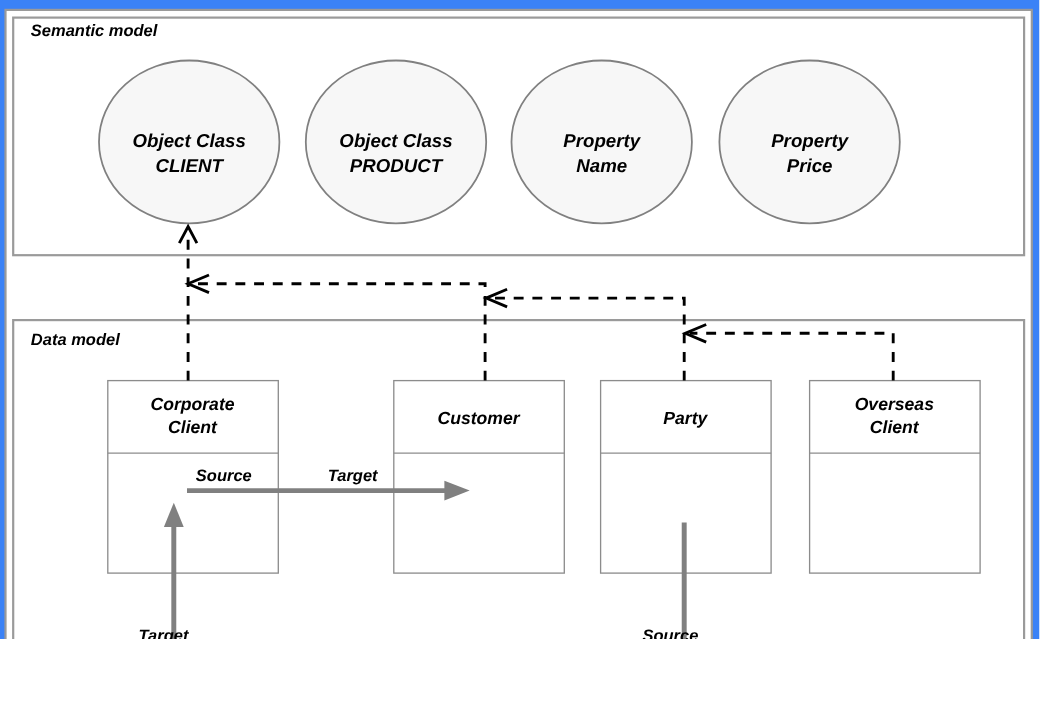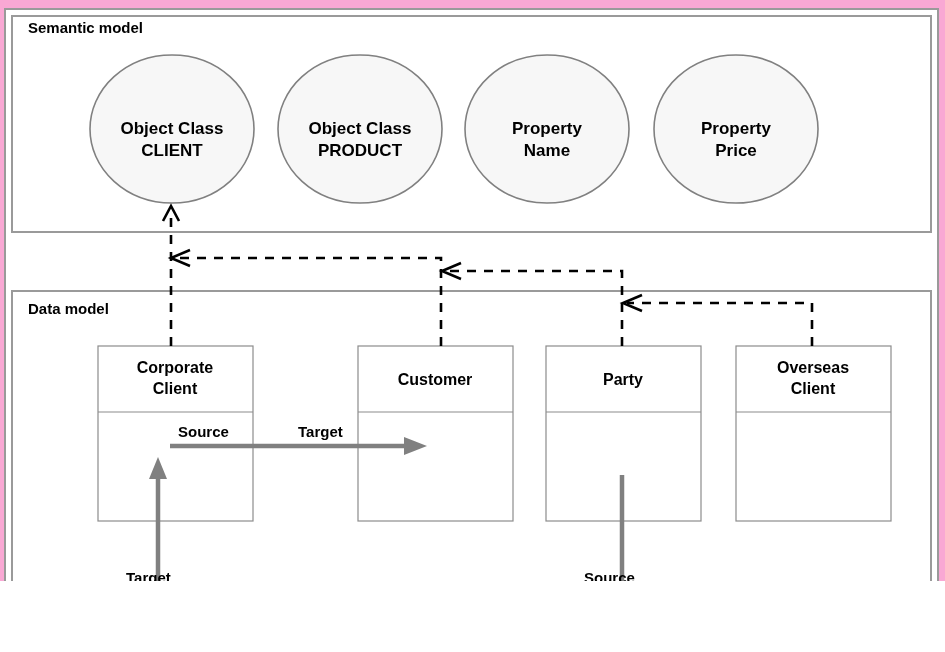--- a/index.html
+++ b/index.html
@@ -7,22 +7,23 @@
     padding: 0;
     background: #ffffff;
   }
   body {
     font-family: "Liberation Sans", sans-serif;
   }
   #canvas {
     position: relative;
     width: 945px;
     height: 581px;
-    background: #f9a8d4;
+    background: #3b82f6;
     overflow: hidden;
+    font-style: italic;
   }
   svg#diagram {
     display: block;
     width: 945px;
     height: 652px;
   }
   .panel-rect {
     fill: #ffffff;
     stroke: #9a9a9a;
     stroke-width: 2;

